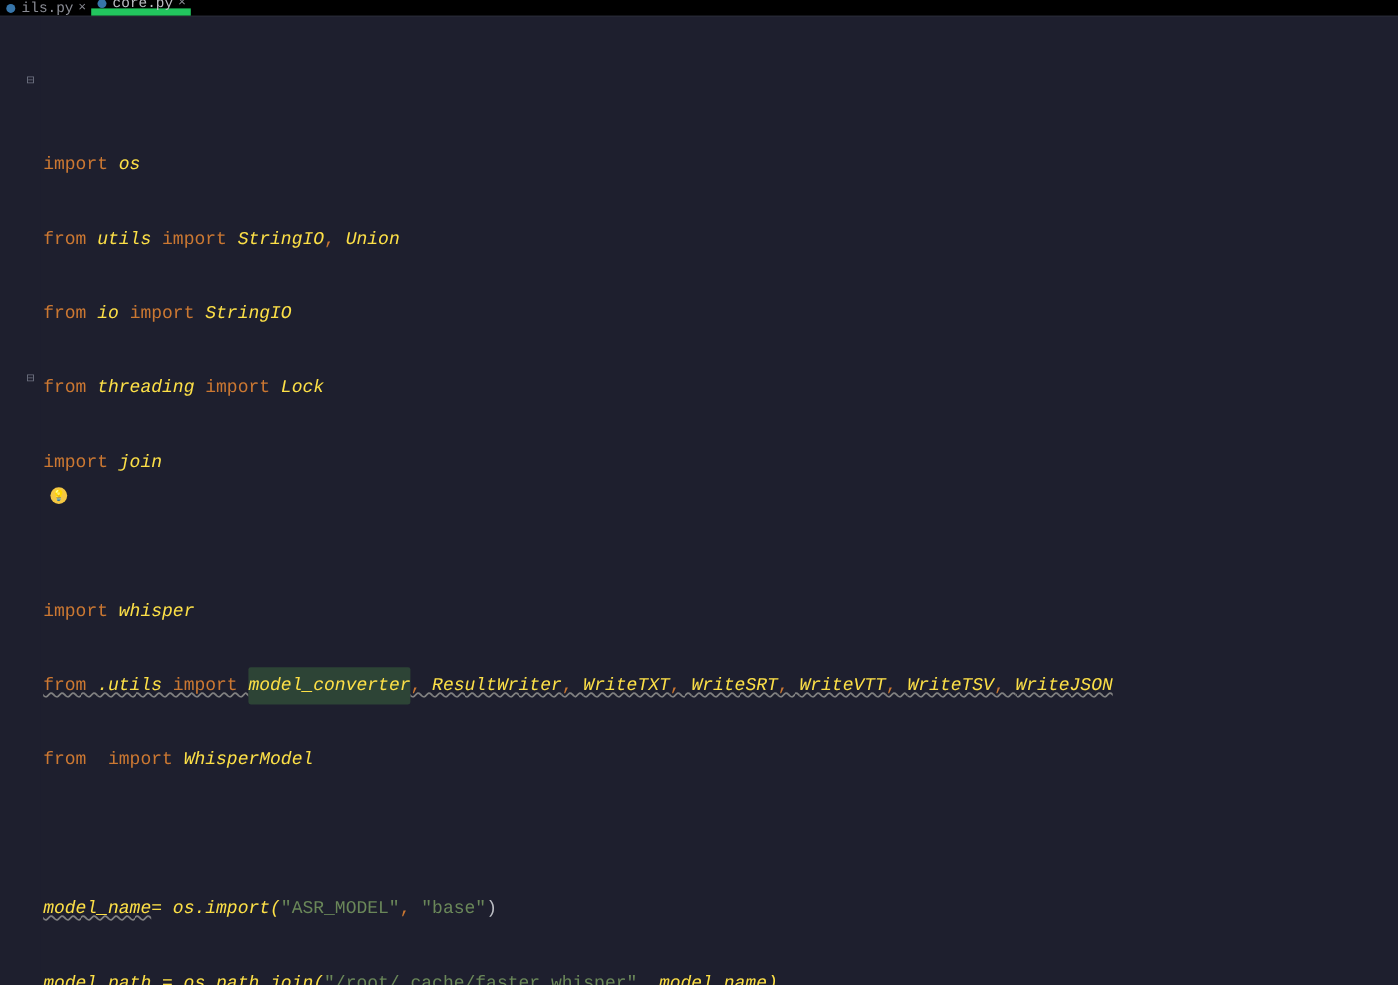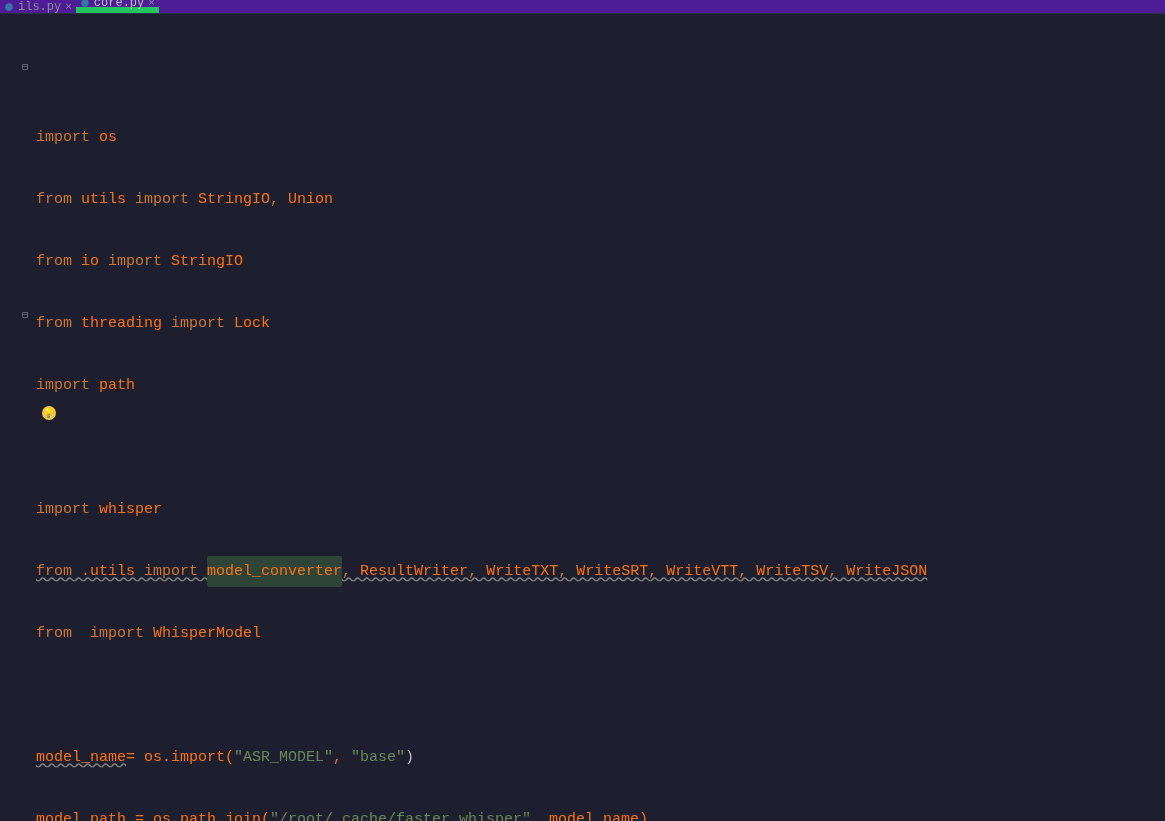--- a/index.html
+++ b/index.html
@@ -8,21 +8,21 @@
     font-family: 'Menlo', 'Consolas', 'Courier New', monospace;
     font-size: 15px;
     color: #bcbec4;
     overflow: hidden;
     width: 1165px;
     height: 821px;
   }
   .tabs {
     display: flex;
     height: 14px;
-    background: #4c1d95;
+    background: #000000;
     border-bottom: 1px solid #2e3040;
     align-items: center;
     padding-left: 0;
     font-size: 12px;
   }
   .tab {
     display: flex;
     align-items: center;
     gap: 4px;
     padding: 0 4px;
@@ -81,21 +81,21 @@
     line-height: 31px;
     position: relative;
   }
   .line {
     height: 31px;
     display: flex;
     align-items: flex-end;
     white-space: pre;
   }
   .kw { color: #cc7832; }
-  .ident { color: #f97316; }
+  .ident { color: #fde047; font-style: italic; }
   .str { color: #6a8759; }
   .comma { color: #cc7832; }
   .paren { color: #bcbec4; }
   .hl-occurrence {
     background: #2d4436;
     border-radius: 2px;
   }
   .wavy {
     text-decoration: underline wavy #808080;
     text-decoration-skip-ink: none;
@@ -134,21 +134,21 @@
     <div class="gutter-collapse" style="top:46px;">⊟</div>
     <div class="gutter-collapse" style="top:294px;">⊟</div>
     <div class="gutter-bulb" style="top:392px;">💡</div>
   </div>
   <div class="code">
 
 <div class="line"><span class="kw">import </span><span class="ident">os</span></div>
 <div class="line"><span class="kw">from </span><span class="ident">utils</span><span class="kw"> import </span><span class="ident">StringIO</span><span class="comma">, </span><span class="ident">Union</span></div>
 <div class="line"><span class="kw">from </span><span class="ident">io</span><span class="kw"> import </span><span class="ident">StringIO</span></div>
 <div class="line"><span class="kw">from </span><span class="ident">threading</span><span class="kw"> import </span><span class="ident">Lock</span></div>
-<div class="line"><span class="kw">import </span><span class="ident">path</span></div>
+<div class="line"><span class="kw">import </span><span class="ident">join</span></div>
 <div class="line"><span></span></div>
 <div class="line"><span class="kw">import </span><span class="ident">whisper</span></div>
 <div class="line"><span class="kw wavy">from </span><span class="ident wavy">.utils</span><span class="kw wavy"> import </span><span class="ident hl-occurrence">model_converter</span><span class="comma wavy">, </span><span class="ident wavy">ResultWriter</span><span class="comma wavy">, </span><span class="ident wavy">WriteTXT</span><span class="comma wavy">, </span><span class="ident wavy">WriteSRT</span><span class="comma wavy">, </span><span class="ident wavy">WriteVTT</span><span class="comma wavy">, </span><span class="ident wavy">WriteTSV</span><span class="comma wavy">, </span><span class="ident wavy">WriteJSON</span></div>
 <div class="line"><span class="kw">from </span><span class="kw"> import </span><span class="ident">WhisperModel</span></div>
 <div class="line"><span></span></div>
 <div class="line"><span class="ident wavy">model_name</span><span class="ident">= </span><span class="ident">os.import(</span><span class="str">"ASR_MODEL"</span><span class="comma">, </span><span class="str">"base"</span><span class="paren">)</span></div>
 <div class="line"><span class="ident">model_path = os.path.join(</span><span class="str">"/root/.cache/faster_whisper"</span><span class="comma">, </span><span class="ident">model_name)</span></div>
 
 
 

